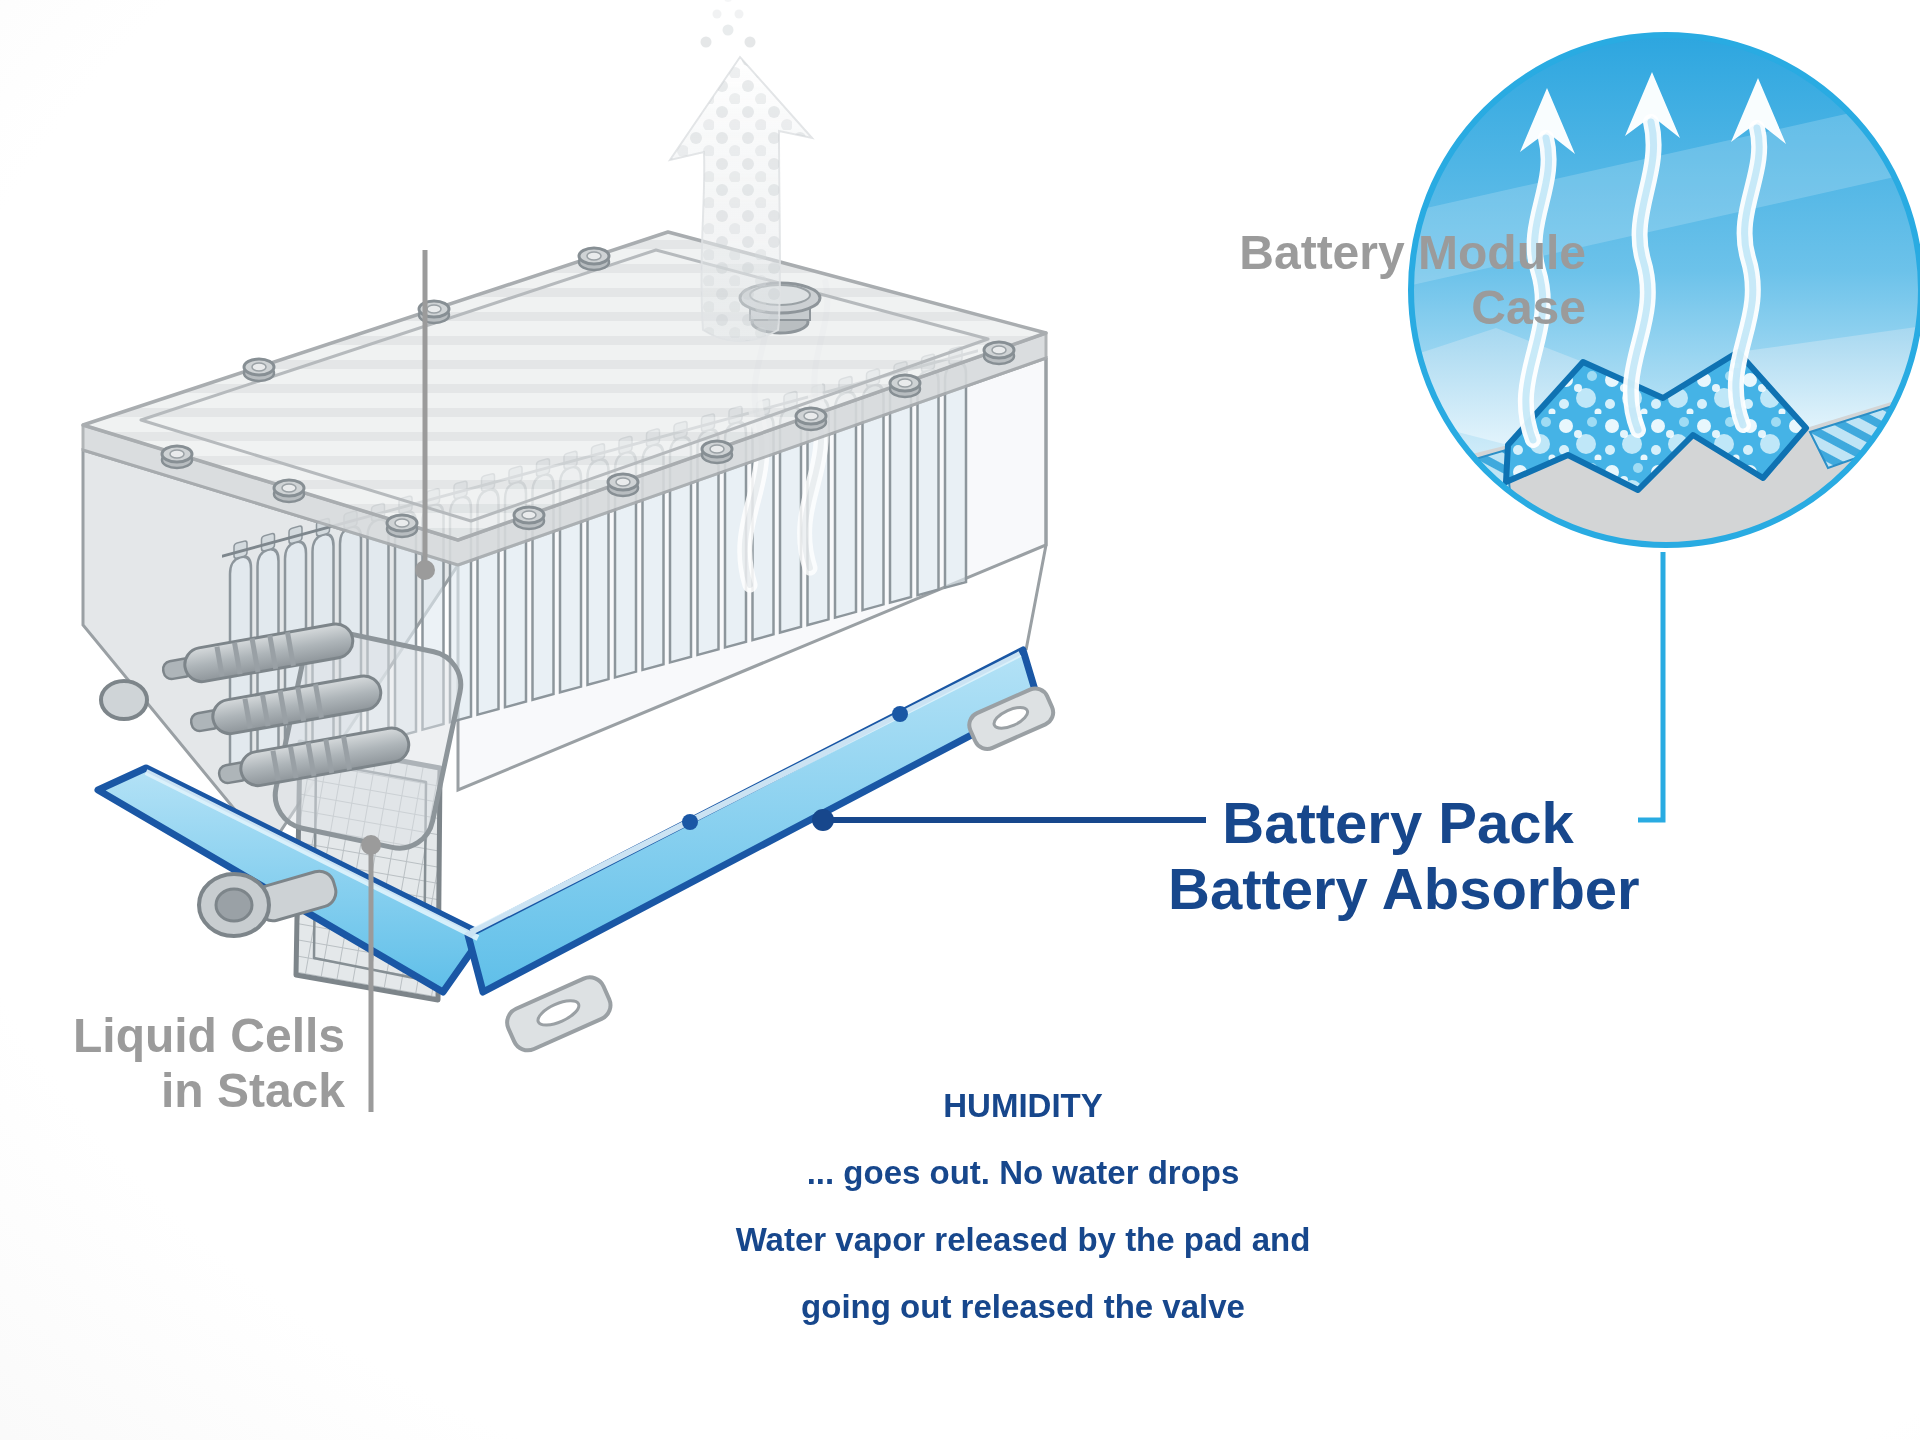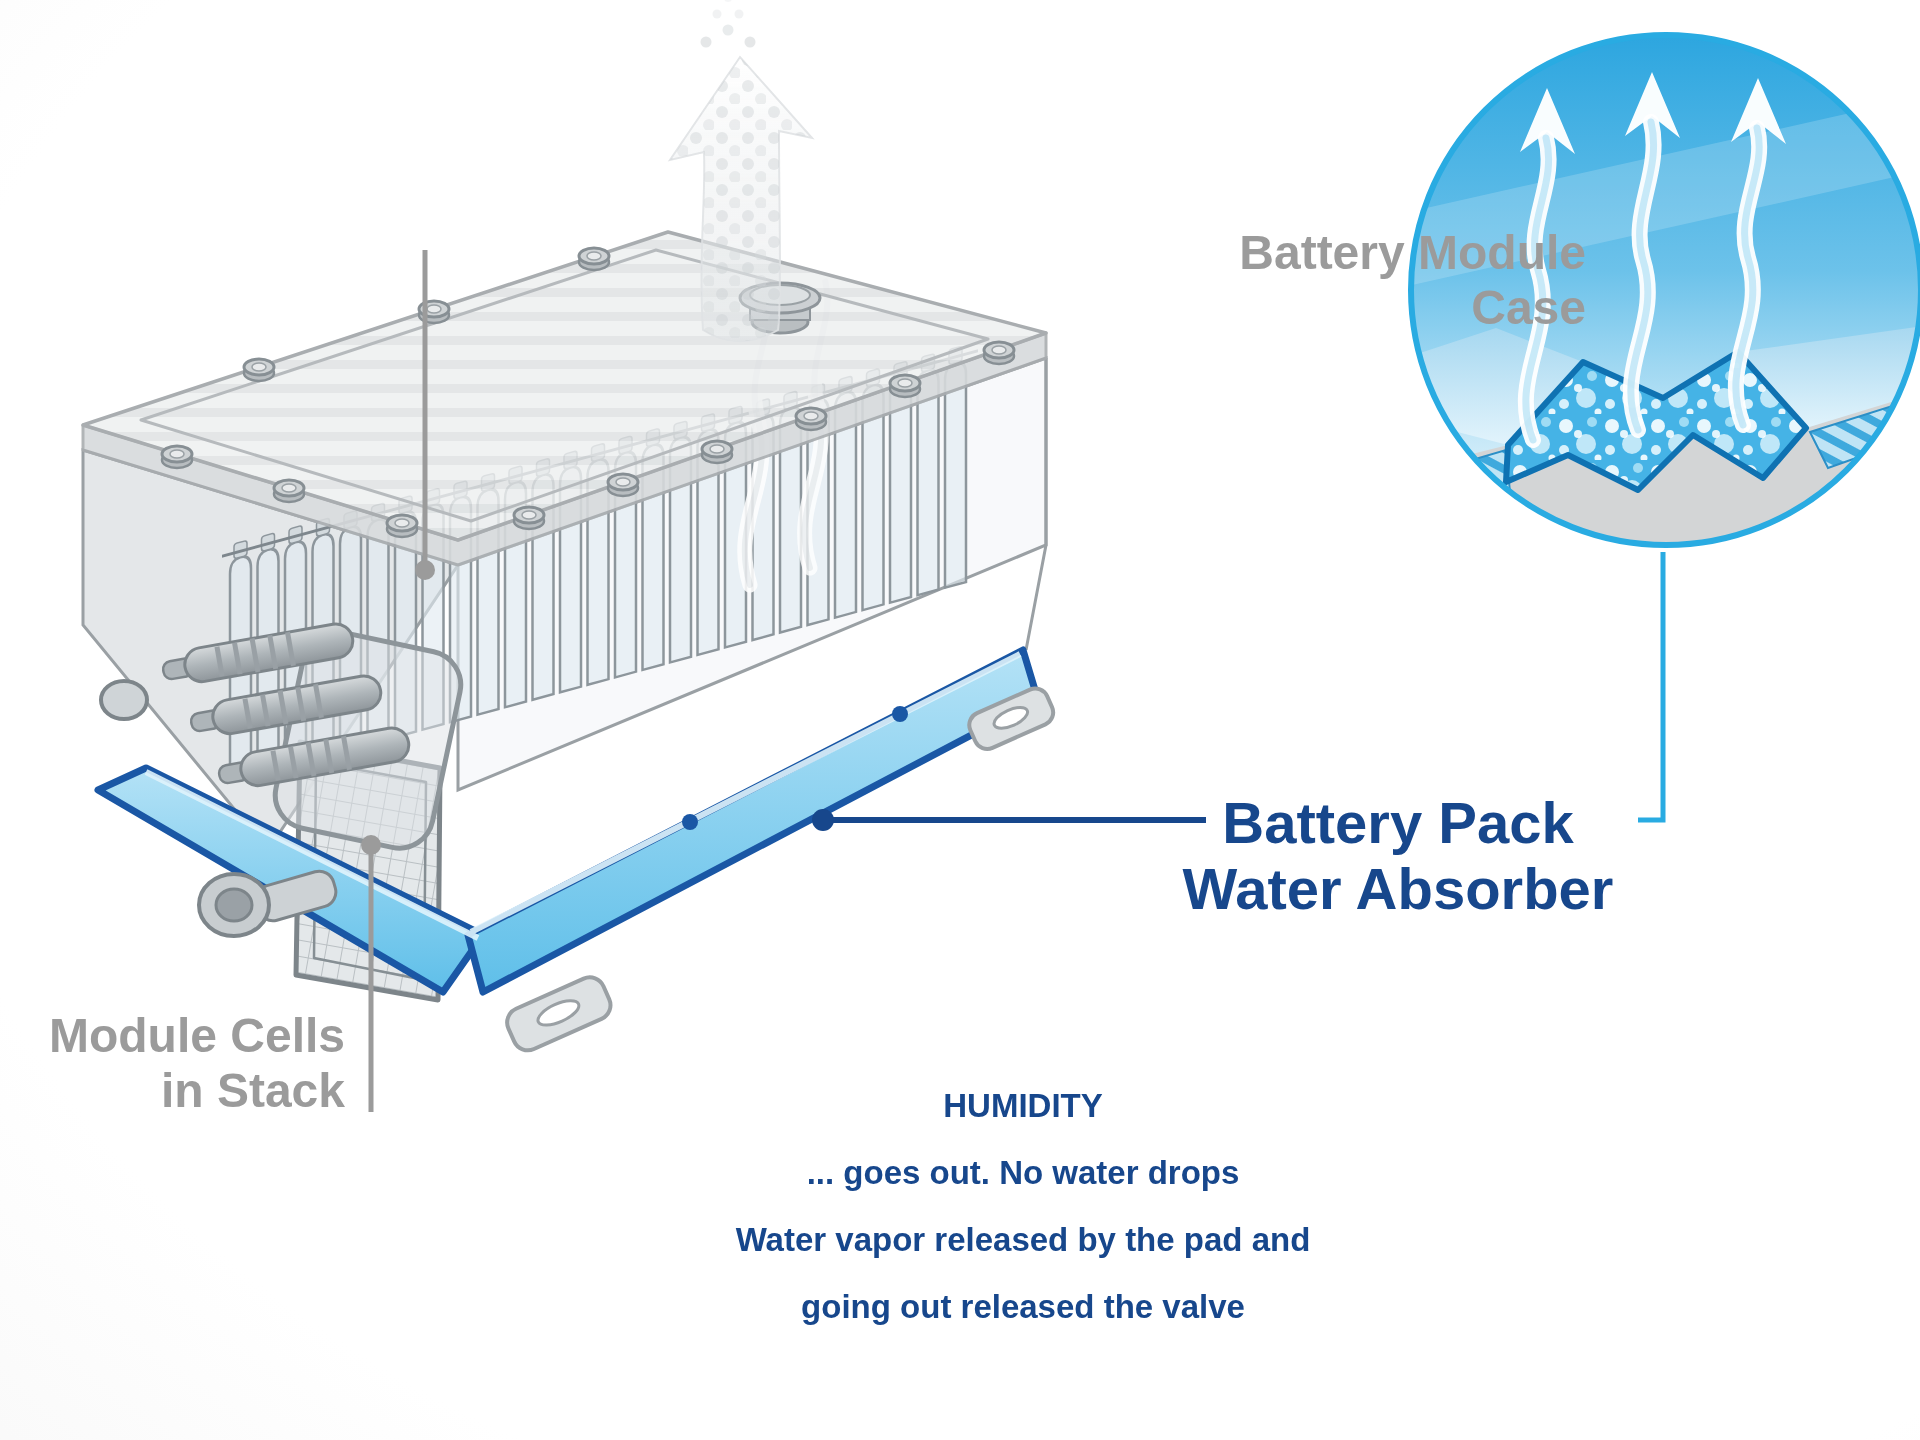--- a/index.html
+++ b/index.html
@@ -338,27 +338,27 @@
     <circle cx="1628" cy="290" r="255" fill="none" stroke="#29abe2" stroke-width="6"></circle>
   </g>
 </svg>
 
 <div class="lbl lbl-gray" style="right:372px;top:225px;left:auto;text-align:right;position:absolute;">
   <div>Battery Module</div>
   <div>Case</div>
 </div>
 
 <div class="lbl lbl-gray" style="right:1613px;top:1008px;left:auto;text-align:right;position:absolute;white-space:nowrap;direction:rtl;">
-  <div style="direction:ltr;">Module Cells</div>
+  <div style="direction:ltr;">Liquid Cells</div>
   <div style="direction:ltr;">in Stack</div>
 </div>
 
 <div class="lbl lbl-navy" style="left:1130px;top:790px;width:460px;">
   <div>Battery Pack</div>
-  <div>Water Absorber</div>
+  <div>Battery Absorber</div>
 </div>
 
 <div class="caption">
   <div>HUMIDITY</div>
   <div>... goes out. No water drops</div>
   <div>Water vapor released by the pad and</div>
   <div>going out released the valve</div>
 </div>
 
 </div>

